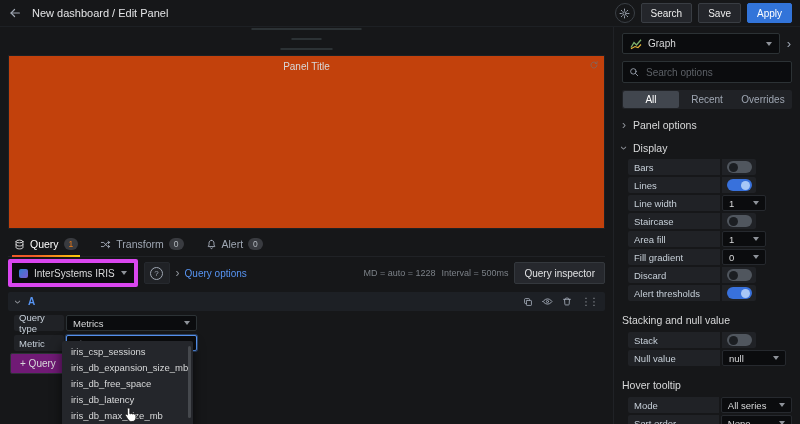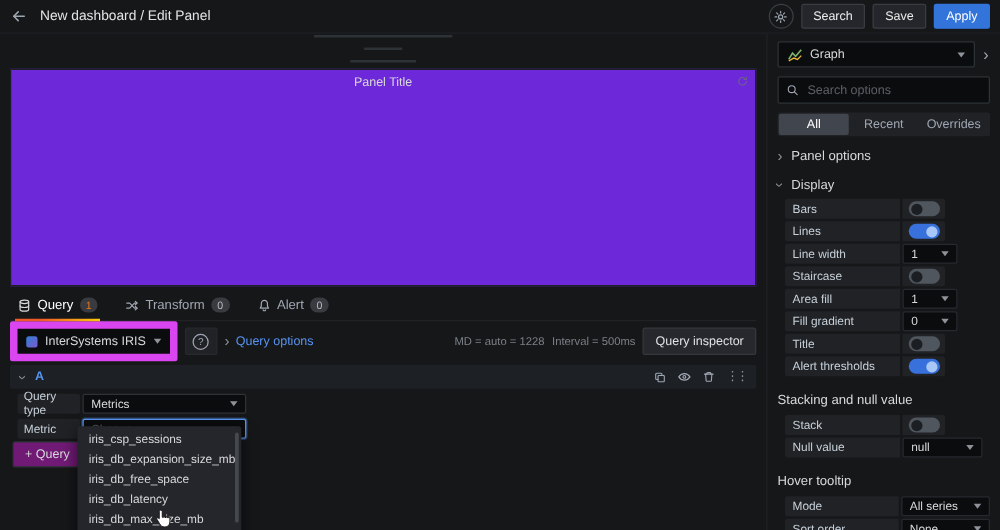--- a/index.html
+++ b/index.html
@@ -28,37 +28,37 @@
   .seg-group{display:flex;border:1px solid #2c3235;border-radius:2px;overflow:hidden;height:20px;}
   .seg{padding:0 10px;display:flex;align-items:center;color:#c7d0d9;}
   .seg.active{background:#41464d;color:#fff;}
   .tool-group{display:flex;border:1px solid #2c3235;border-radius:2px;overflow:hidden;height:20px;align-items:stretch;}
   .tool-btn{display:flex;align-items:center;gap:5px;padding:0 8px;color:#c7d0d9;}
   .tool-sep{width:1px;background:#2c3235;}
   .caret-d{width:0;height:0;border-left:3.5px solid transparent;border-right:3.5px solid transparent;border-top:4px solid #8e9299;}
   .caret-u{width:0;height:0;border-left:3.5px solid transparent;border-right:3.5px solid transparent;border-bottom:4px solid #8e9299;}
 
   
-  .panel{margin:0 8px;height:172px;background:#6d28d9;border:1px solid #1d2024;position:relative;}
+  .panel{margin:0 8px;height:172px;background:#c2410c;border:1px solid #1d2024;position:relative;}
   .panel-title{text-align:center;padding-top:5px;font-size:10px;font-weight:500;color:#d8d9da;}
   .panel-spinner{position:absolute;top:4px;right:5px;opacity:.75;}
 
   
   .tabs{display:flex;gap:18px;margin:5px 8px 0;padding:0 4px;border-bottom:1px solid #202226;}
   .tab{display:flex;align-items:center;gap:5px;padding:4px 2px 6px;position:relative;color:#9fa7b3;font-size:10.5px;}
   .tab.active{color:#fff;font-weight:500;}
   .tab.active:after{content:"";position:absolute;left:0;right:0;bottom:-1px;height:2px;
       background-image:linear-gradient(to right,#f05a28 30%,#fbca0a 99%);}
   .pill{font-size:8.5px;background:#393b40;border-radius:8px;padding:1px 5px;color:#b4bac0;}
   .pill.warn{color:#eb7b18;}
 
   
   .ds-row{display:flex;align-items:center;gap:6px;margin:5px 8px 0;height:22px;}
   .ds-select{display:flex;align-items:center;gap:6px;height:20px;padding:0 7px;background:#0b0c0e;
-      border:6px solid #d946ef;border-radius:2px;}
+      border:4px solid #d946ef;border-radius:2px;}
   .ds-logo{width:9px;height:9px;border-radius:2px;background:linear-gradient(135deg,#2f7fd1,#7b5ad1);}
   .help-btn{width:24px;height:20px;background:#202226;border:1px solid #26292e;border-radius:2px;
       display:flex;align-items:center;justify-content:center;}
   .q-circle{width:11px;height:11px;border:1px solid #9fa7b3;border-radius:50%;color:#9fa7b3;
       font-size:8px;line-height:11px;text-align:center;}
   .chev{display:inline-block;color:#8e9299;font-size:12px;line-height:1;}
   .chev.down{transform:rotate(90deg);}
   .qopts{display:flex;align-items:center;gap:5px;color:#5794f2;}
   .spacer{flex:1;}
   .meta{font-size:9px;color:#7b8087;}
@@ -363,21 +363,21 @@
         </span>
       </div>
       <div class="side-row">
         <span class="side-label">Fill gradient</span>
         <span class="side-select w44">
           <span>0</span>
           <span class="caret-d"></span>
         </span>
       </div>
       <div class="side-row">
-        <span class="side-label">Title</span>
+        <span class="side-label">Discard</span>
         <span class="ctl-box">
             <span class="switch"></span>
           </span>
       </div>
       <div class="side-row">
         <span class="side-label">Alert thresholds</span>
         <span class="ctl-box">
             <span class="switch on"></span>
           </span>
       </div>

